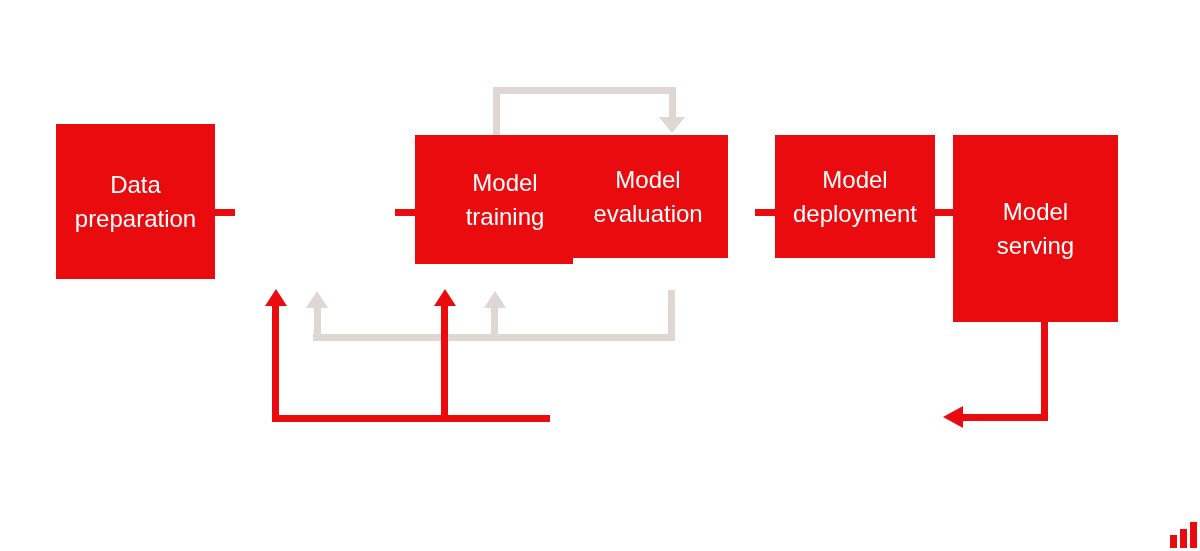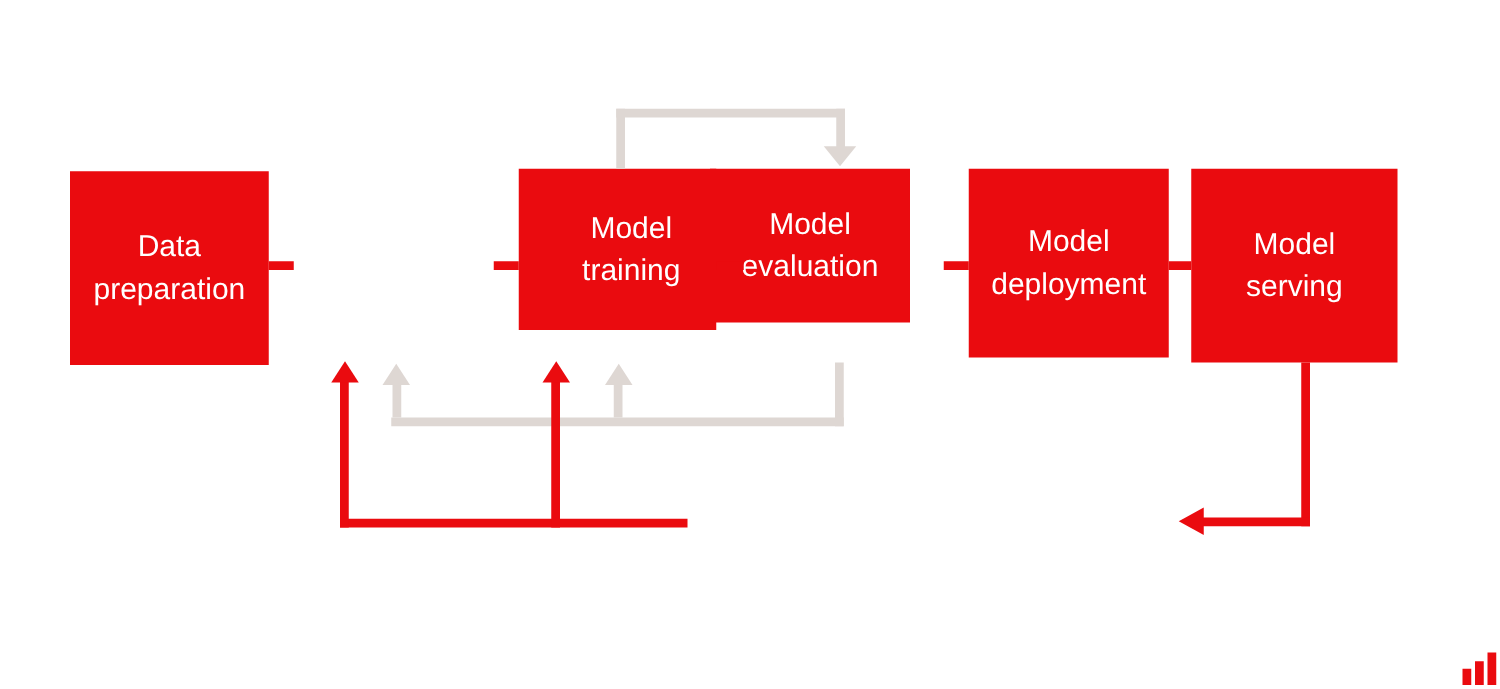--- a/index.html
+++ b/index.html
@@ -44,25 +44,25 @@
   .logo .bar { width: 7px; background: var(--red); }
   .logo .bar.b1 { height: 13px; }
   .logo .bar.b2 { height: 19px; }
   .logo .bar.b3 { height: 26px; }
 </style>
 </head>
 <body>
 
 <div class="stage">
 
-  <div class="pbox" style="left:56px;  top:137px; width:159px; height:155px;">Data preparation</div>
+  <div class="pbox" style="left:56px;  top:124px; width:159px; height:155px;">Data preparation</div>
   <div class="pbox" style="left:415px; top:135px; width:158px; height:129px;padding-left:34px;">Model training</div>
   <div class="pbox" style="left:568px; top:135px; width:160px; height:123px;">Model evaluation</div>
-  <div class="pbox" style="left:775px; top:135px; width:160px; height:151px;">Model deployment</div>
-  <div class="pbox" style="left:953px; top:135px; width:165px; height:155px;">Model serving</div>
+  <div class="pbox" style="left:775px; top:135px; width:160px; height:123px;">Model deployment</div>
+  <div class="pbox" style="left:953px; top:135px; width:165px; height:187px;">Model serving</div>
 
   <div class="seg" style="left:215px; top:209px; width:20px; height:7px;"></div>
   <div class="seg" style="left:395px; top:209px; width:20px; height:7px;"></div>
   <div class="seg" style="left:573px; top:209px; width:22px; height:7px;"></div>
   <div class="seg" style="left:755px; top:209px; width:20px; height:7px;"></div>
   <div class="seg" style="left:935px; top:209px; width:18px; height:7px;"></div>
 
   <div class="seg gray" style="left:493px; top:87px; width:7px; height:48px;"></div>
   <div class="seg gray" style="left:493px; top:87px; width:183px; height:7px;"></div>
   <div class="seg gray" style="left:669px; top:87px; width:7px; height:31px;"></div>

